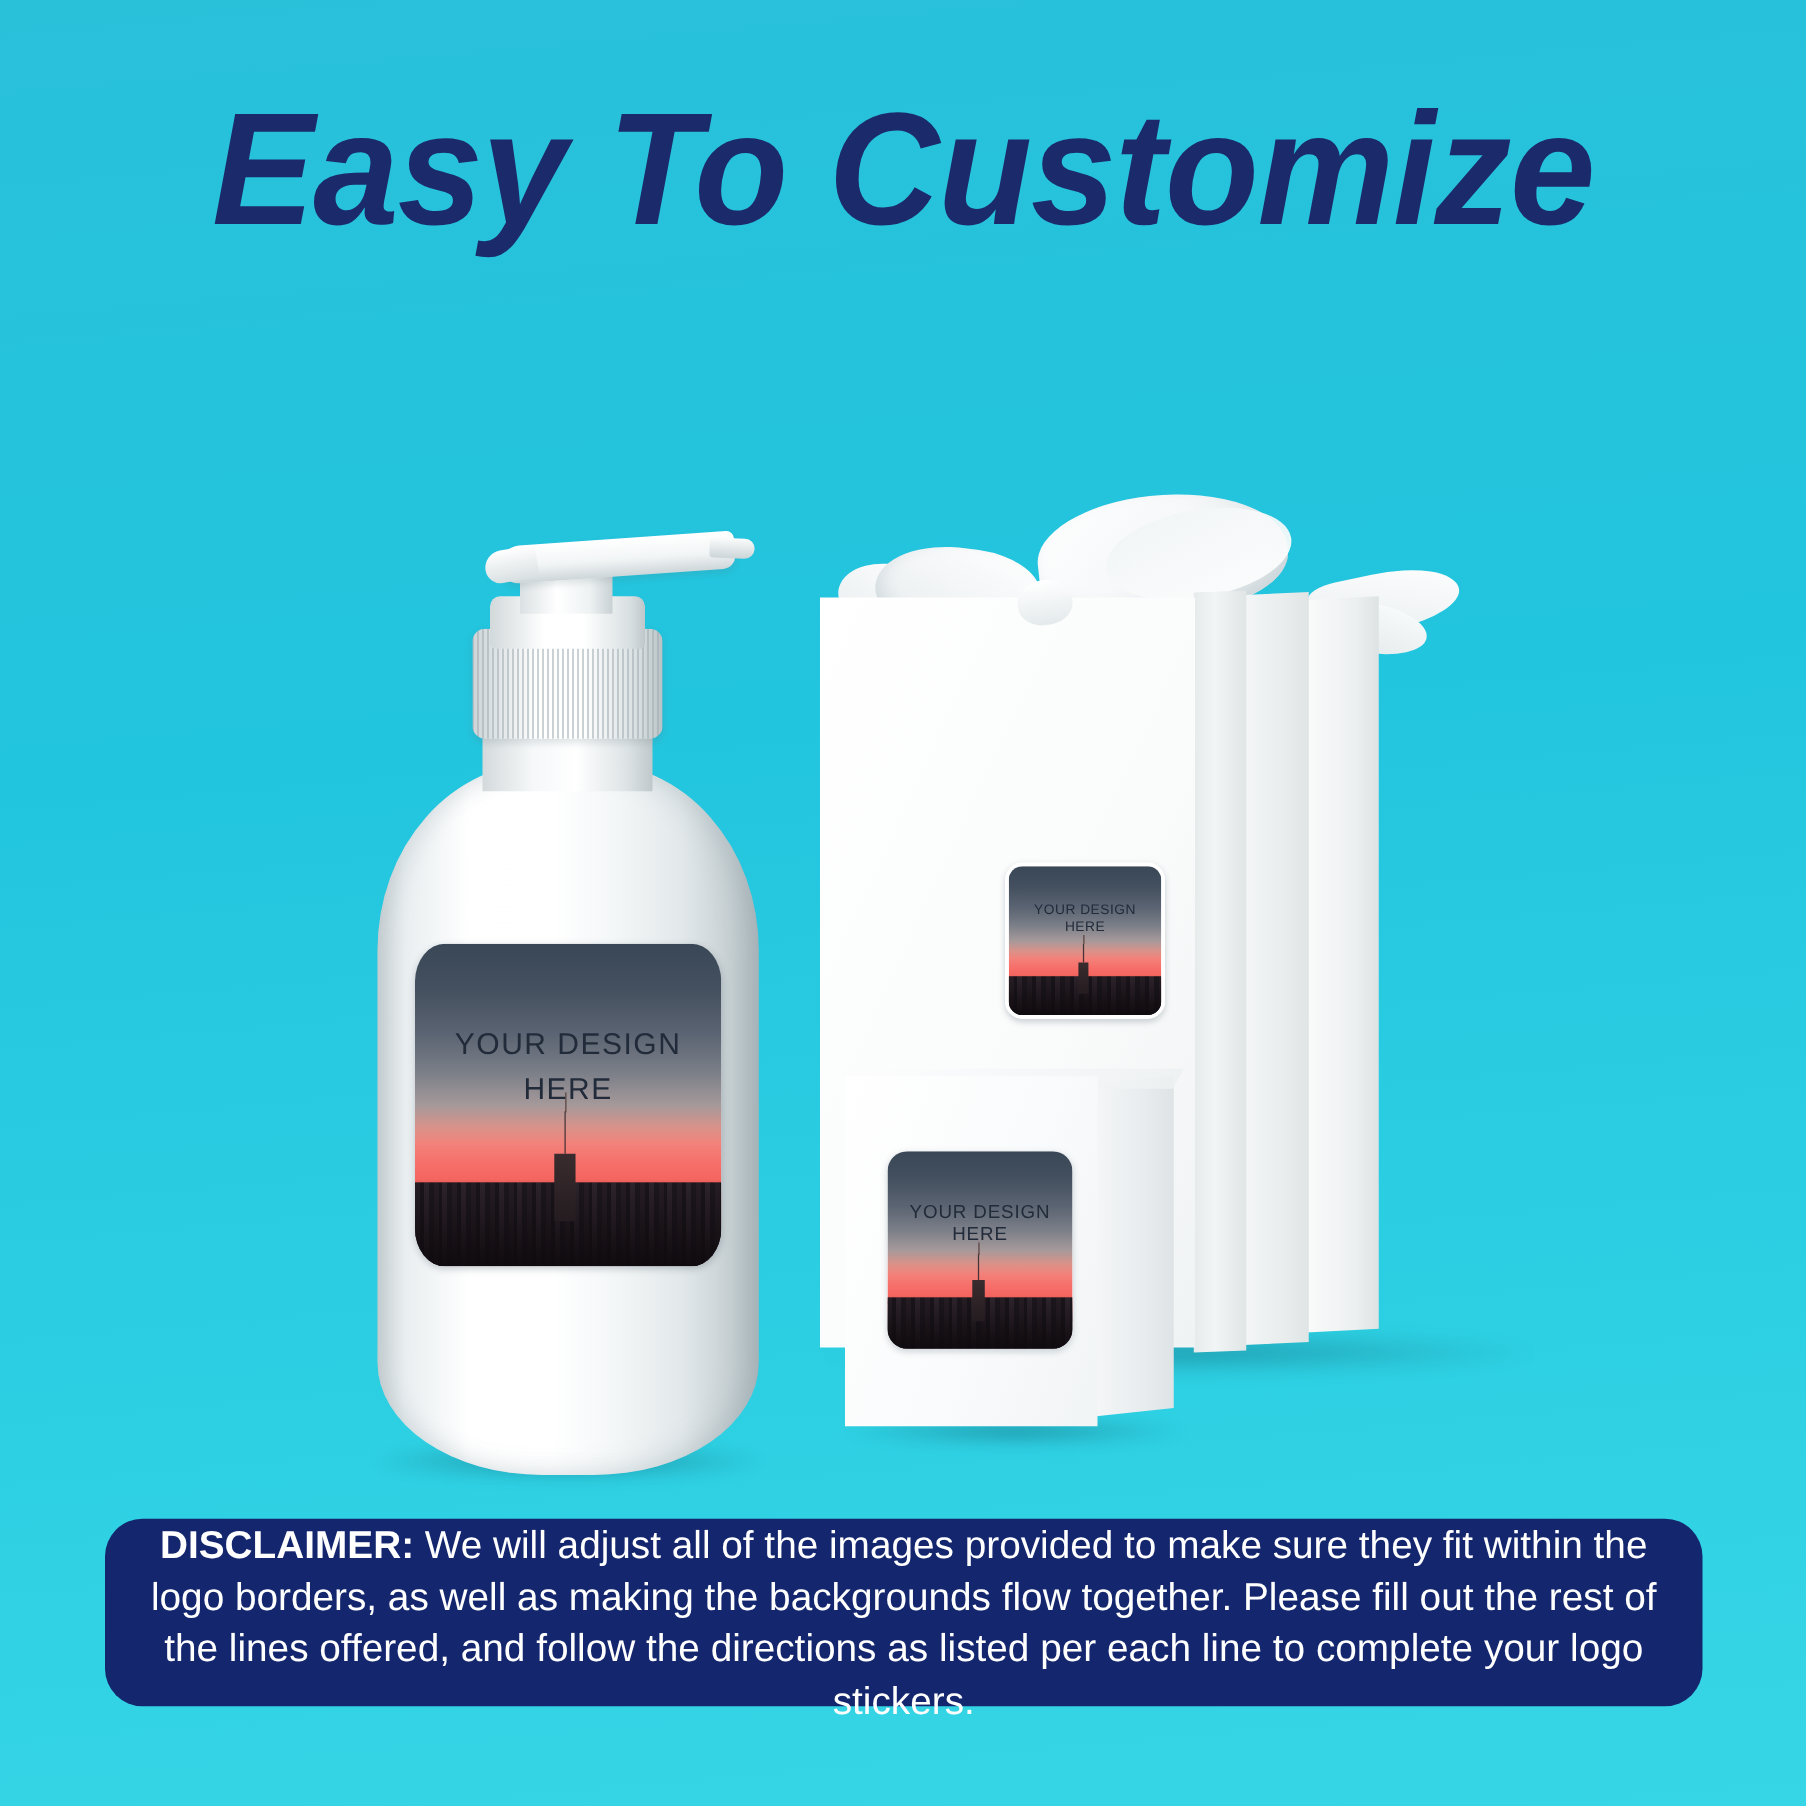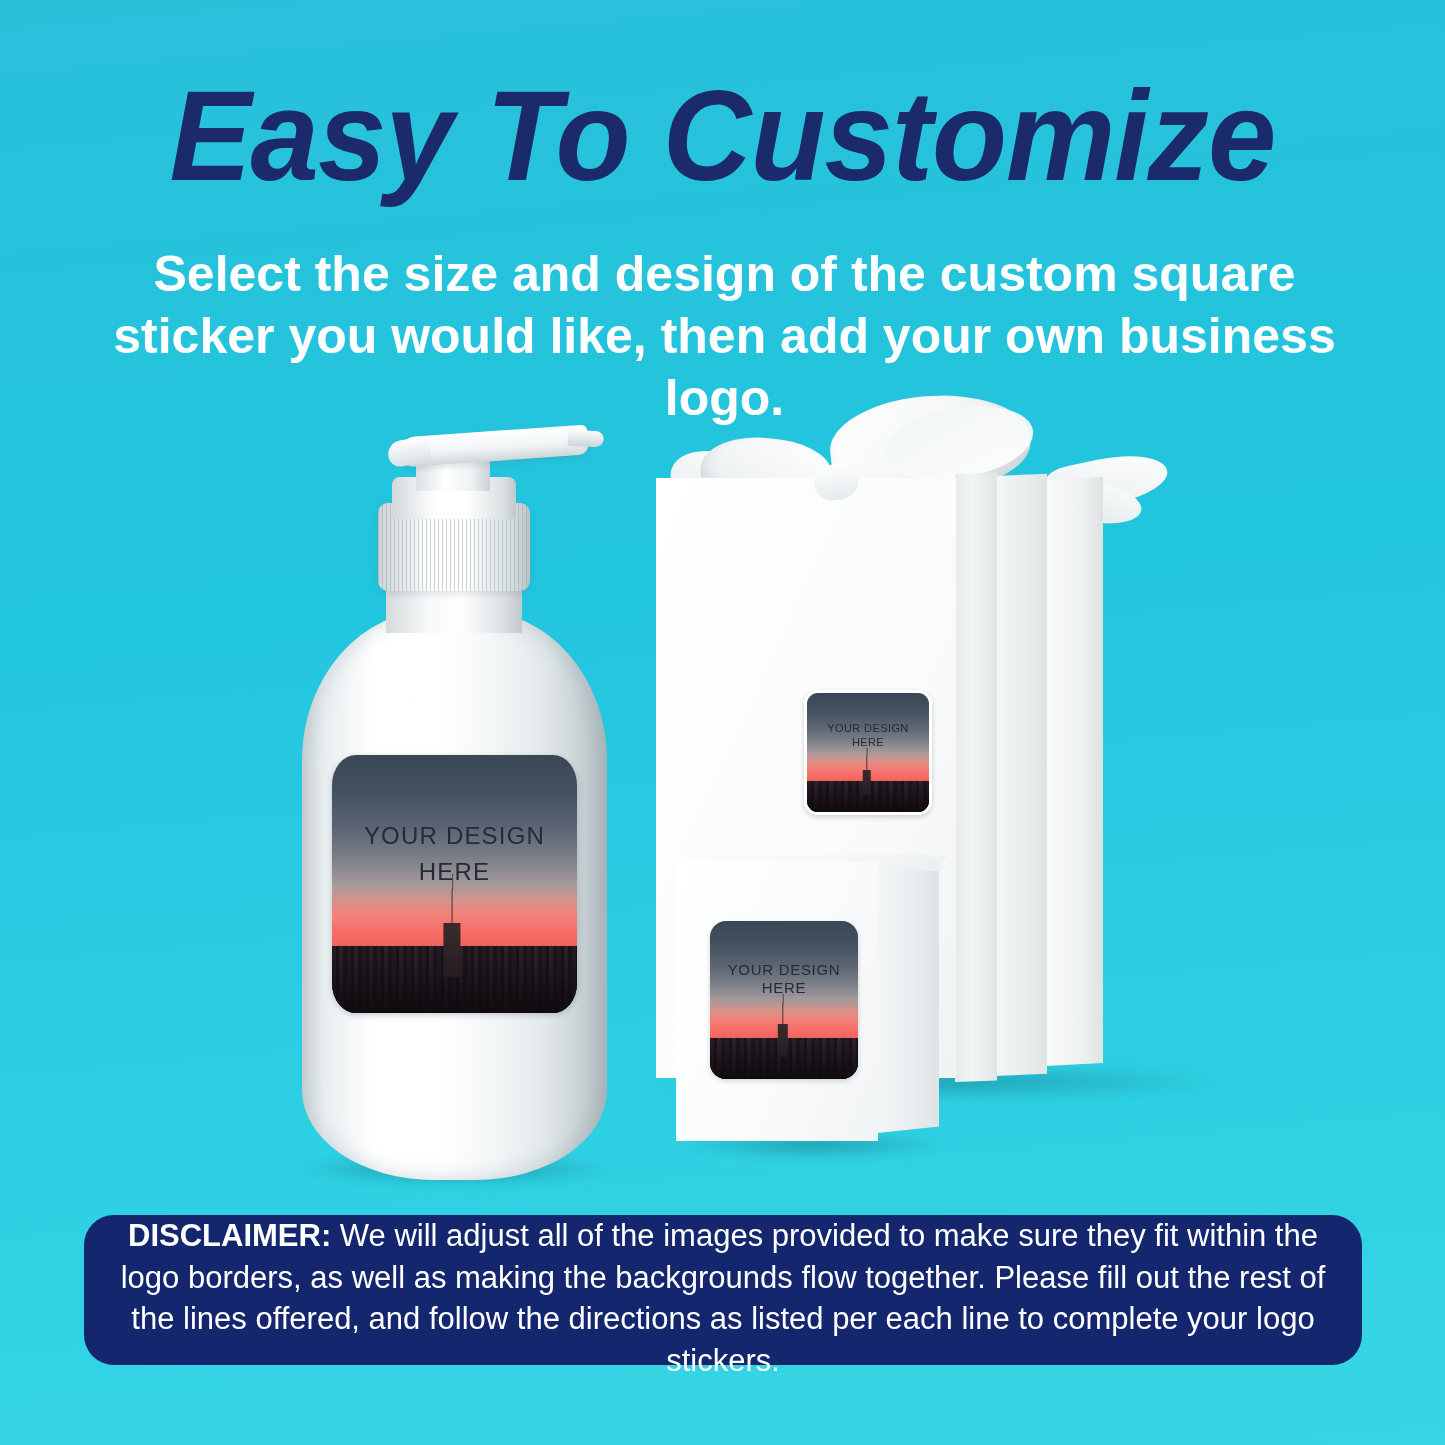--- a/index.html
+++ b/index.html
@@ -320,21 +320,20 @@
   }
   #disclaimer-text b { font-weight:bold; }
 </style>
 </head>
 <body>
 
 <div id="stage">
 
   <div id="headline">Easy To Customize</div>
 
-  <div id="subtitle">Select the size and design of the custom square sticker you would like, then add your own business logo.</div>
 
   <div id="bottle-group">
     <div id="bottle-shadow"></div>
     <div id="bottle-body"></div>
     <div id="bottle-neck"></div>
     <div id="bottle-collar"></div>
     <div id="bottle-shoulderring"></div>
     <div id="pump-stem"></div>
     <div id="pump-lever"></div>
     <div id="pump-lip"></div>

